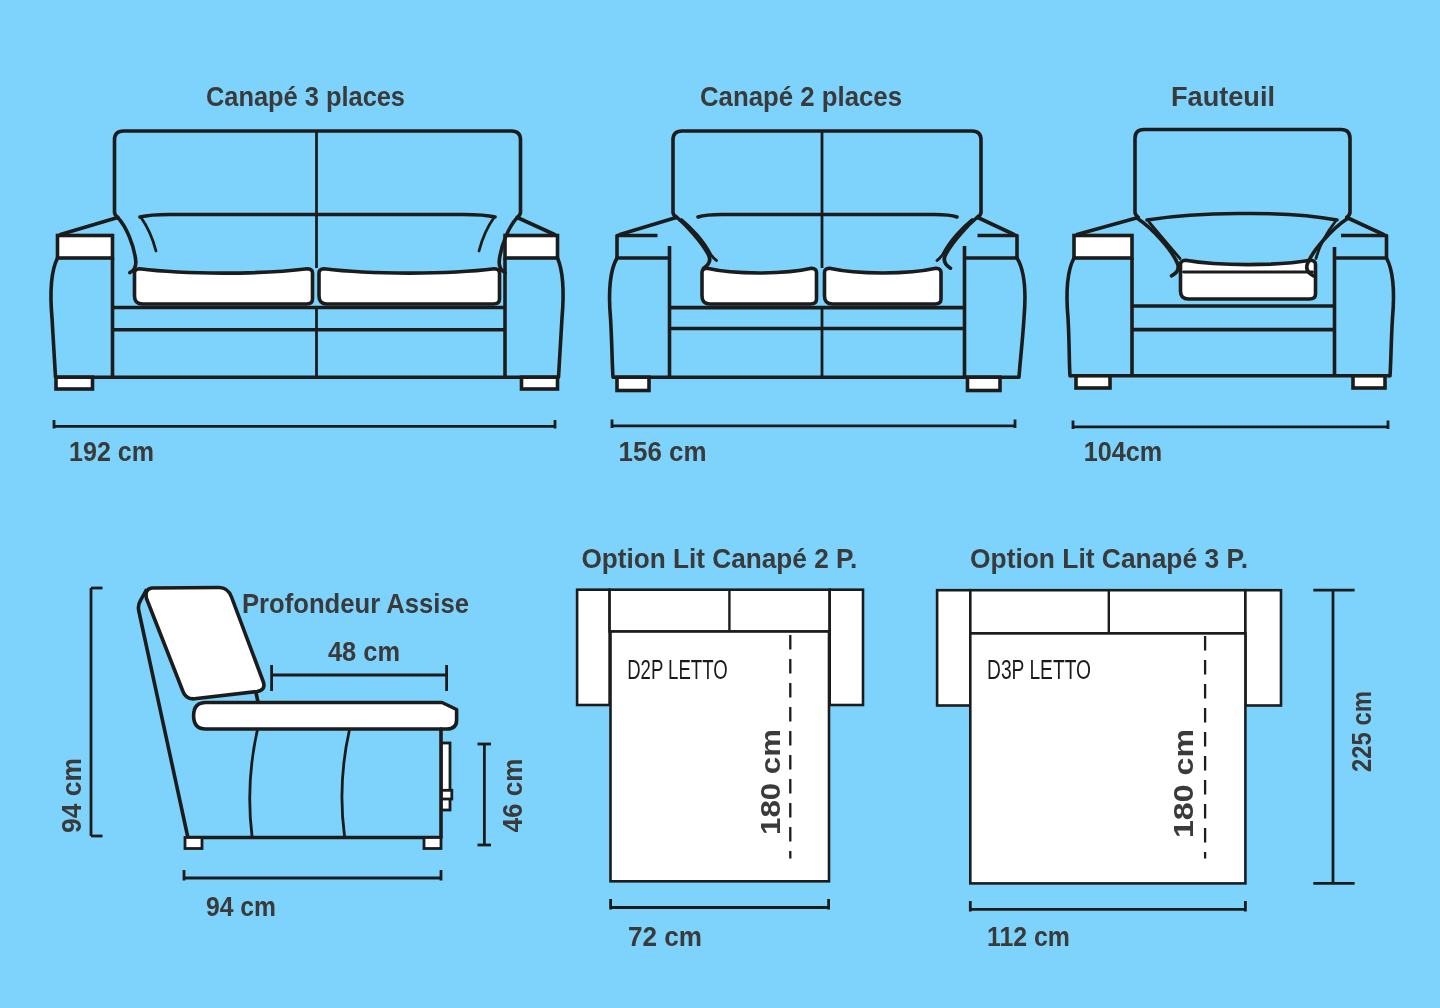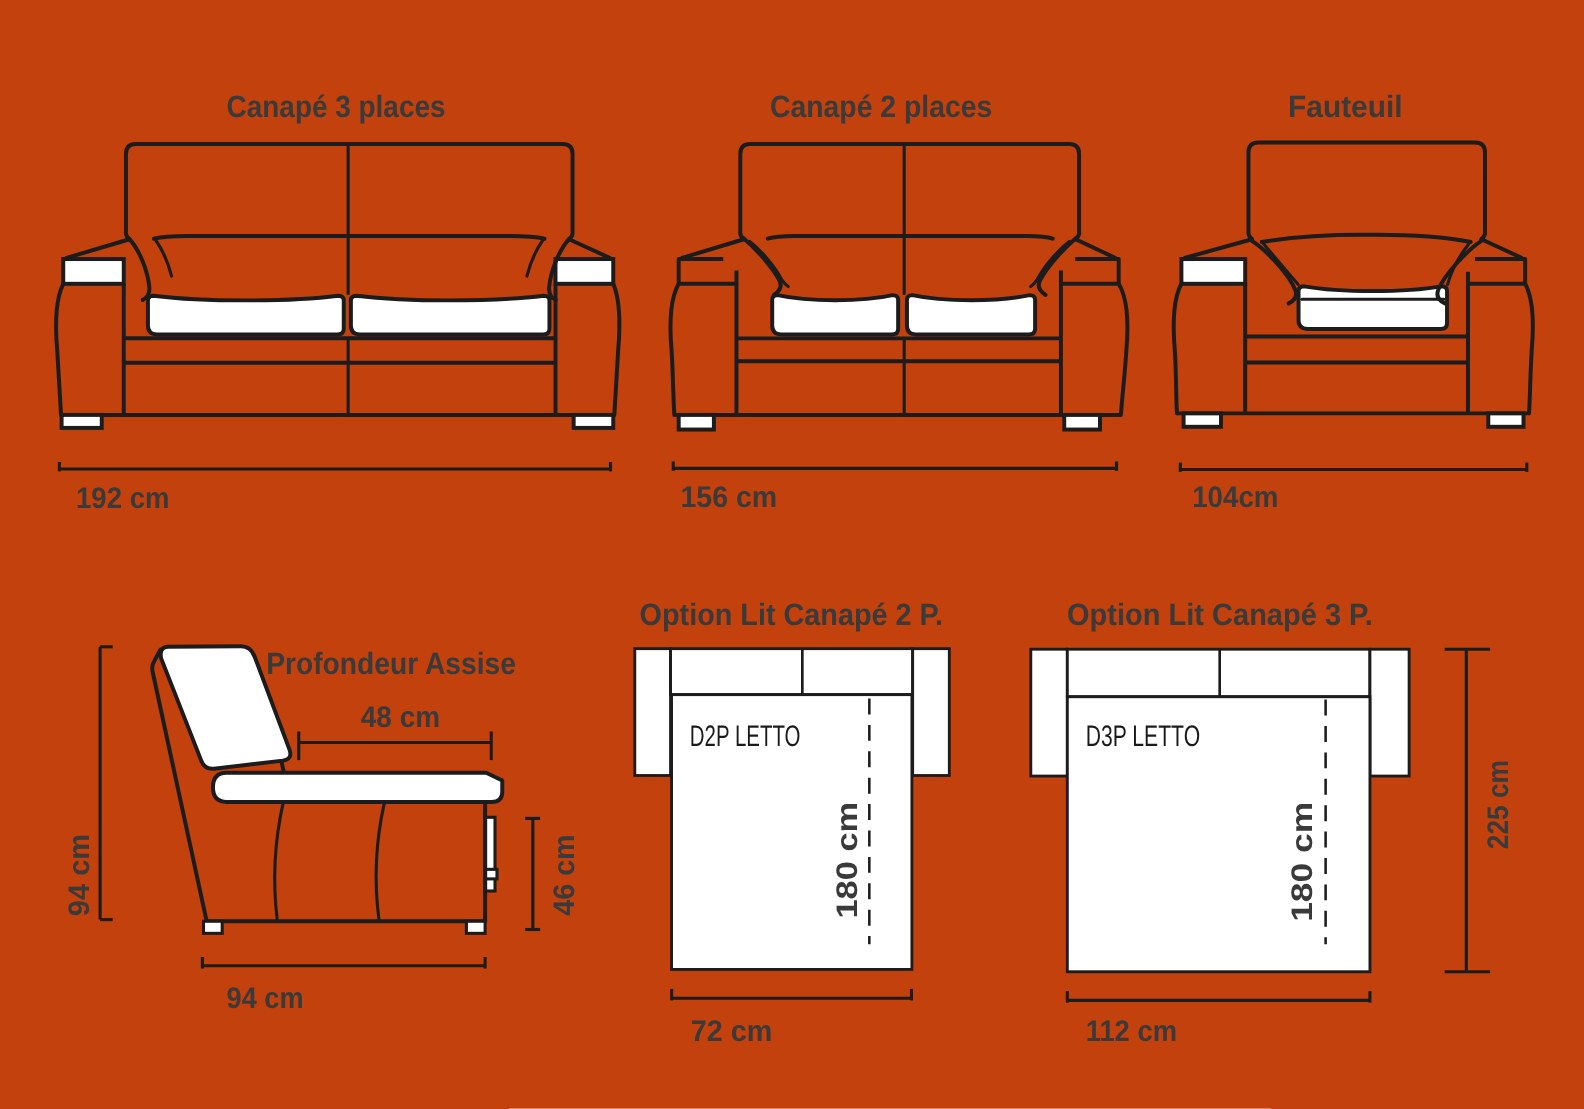--- a/index.html
+++ b/index.html
@@ -1,17 +1,17 @@
 <!DOCTYPE html>
 <html><head>
 <meta charset="utf-8">
 <title>Canapé dimensions</title>
 <style>
   html,body { margin:0; padding:0; background:#ffffff; }
-  #canvas { position:relative; width:1440px; height:1008px; background:#c2410c;
+  #canvas { position:relative; width:1440px; height:1008px; background:#7dd3fc;
             font-family:"Liberation Sans", sans-serif; }
   svg text { font-family:"Liberation Sans", sans-serif; }
 </style>
 </head>
 <body>
 
 <div id="canvas">
 <svg width="1440" height="1008" viewBox="0 0 1440 1008">
 
 <text x="305.5" y="106" font-size="28" font-weight="bold" fill="#3a3a3a" text-anchor="middle" textLength="199" lengthAdjust="spacingAndGlyphs">Canapé 3 places</text>

